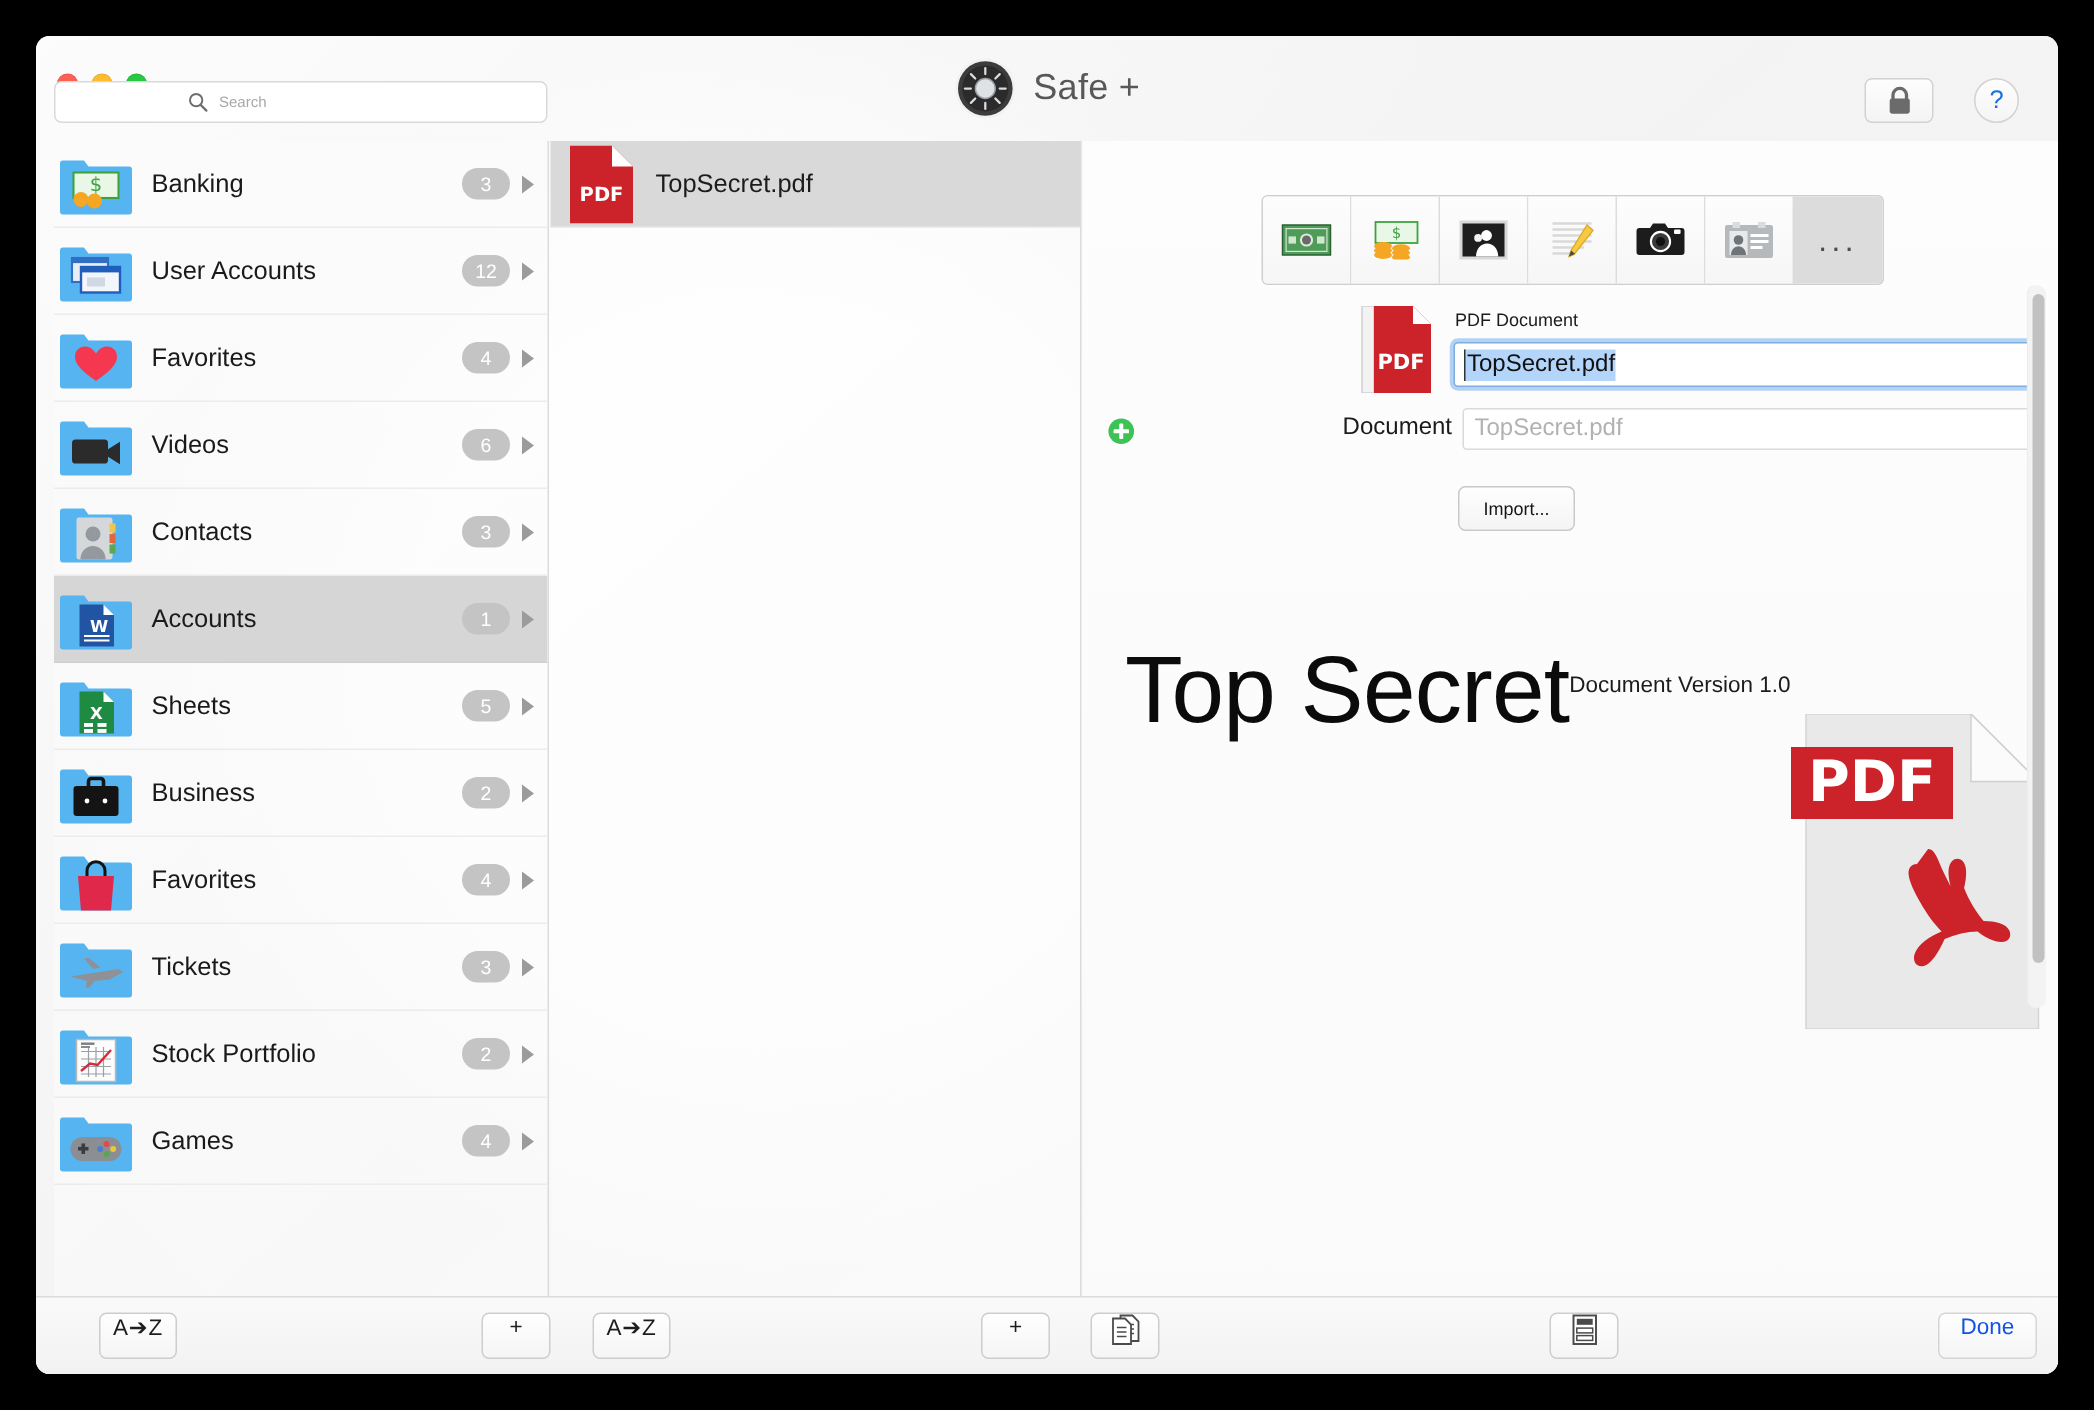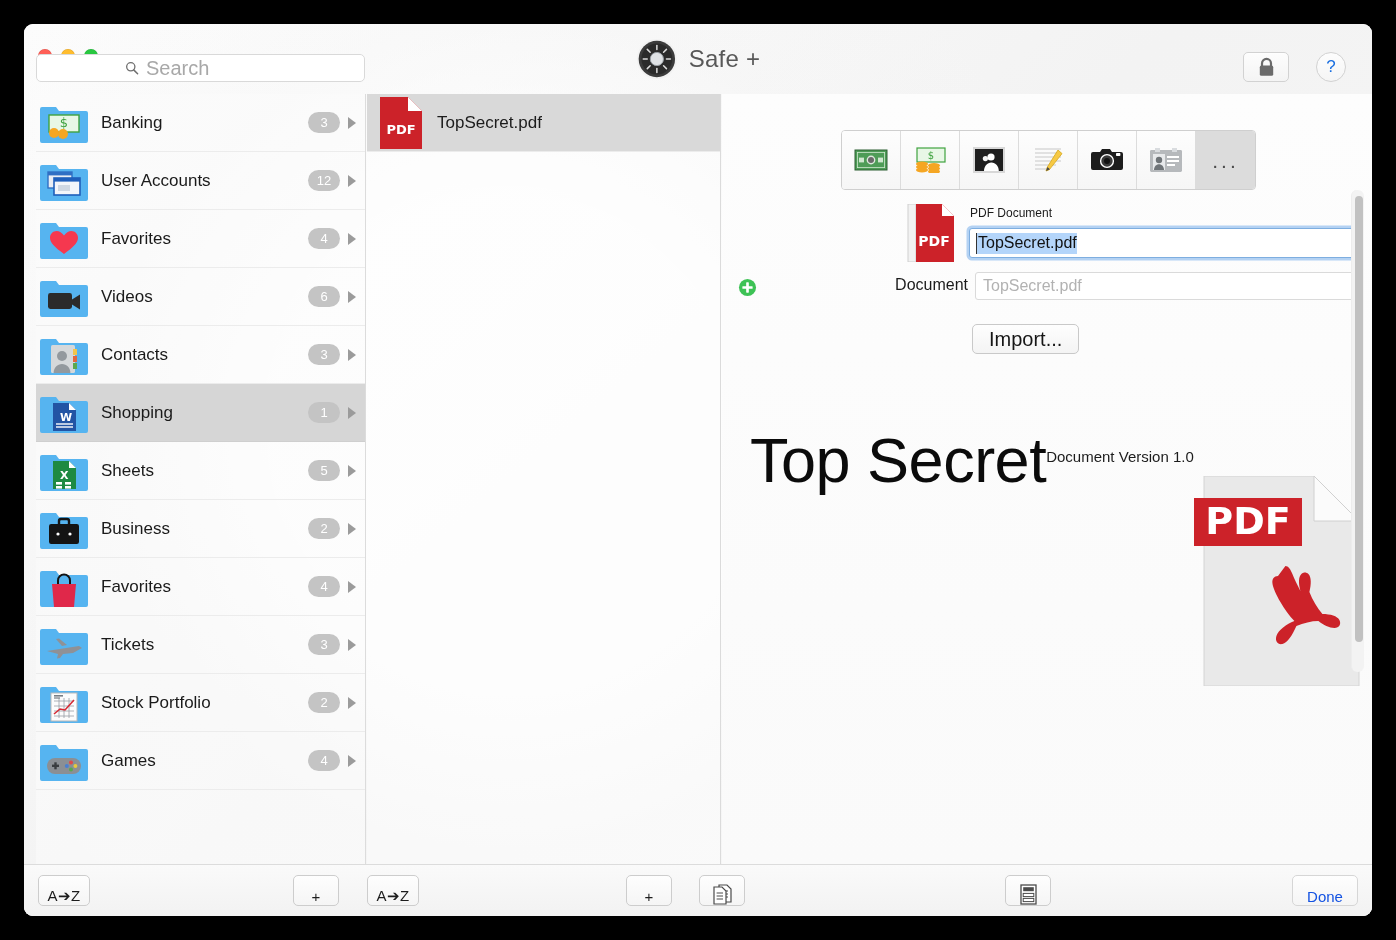--- a/index.html
+++ b/index.html
@@ -50,21 +50,21 @@
     background: #fff;
     border: 1px solid #d9d9d9;
     border-radius: 5px;
     display: flex; align-items: center; justify-content: center;
     gap: 7px;
   }
   #searchbox .mag { width: 14px; height: 14px; }
   #search-input {
     border: 0; outline: 0; background: transparent;
     font-family: "Liberation Sans", sans-serif;
-    font-size: 20px; color: #000000; width: 130px;
+    font-size: 10px; color: #000000; width: 130px;
   }
   #search-input::placeholder { color: #a8a8a8; }
 
   
   #brand {
     position: absolute; left: 50%; top: 14px;
     transform: translateX(-50%);
     display: flex; align-items: center; gap: 11px;
   }
   #brand .name {
@@ -196,21 +196,21 @@
     background: #fff; border: 1px solid #dadada; border-radius: 3px;
     display: flex; align-items: center; padding: 0 7px;
   }
   #doc-field .ph { font-size: 16px; color: #b2b2b2; }
 
   #import-btn {
     position: absolute; left: 250px; top: 120px;
     height: 30px; padding: 0 16px;
     background: linear-gradient(#fefefe,#f4f4f4);
     border: 1px solid #c9c9c9; border-radius: 5px;
-    font-size: 20px; color: #161616;
+    font-size: 12px; color: #161616;
     display: flex; align-items: center; justify-content: center;
     font-family: "Liberation Sans", sans-serif;
   }
 
   
   #preview {
     position: absolute; left: 0; top: 330px; width: 100%;
     display: flex; flex-direction: row; align-items: flex-start; margin-left: 28px;
   }
   #pv-title { font-size: 63px; color: #0b0b0b; letter-spacing: -.5px; font-weight: 400; }
@@ -233,23 +233,24 @@
   #bottombar {
     position: absolute; left: 0; bottom: 0; width: 100%; height: 52px;
     border-top: 1px solid #dcdcdc;
     background: linear-gradient(#fafafa,#f2f2f2);
   }
   .bbtn {
     position: absolute; top: 10px;
     height: 31px;
     background: linear-gradient(#fefefe,#f5f5f5);
     border: 1px solid #cdcdcd; border-radius: 5px;
-    display: flex; align-items: flex-end; justify-content: center;
+    display: flex; align-items: flex-start; justify-content: center;
     font-size: 15px; color: #1d1d1d;
     font-family: "Liberation Sans", sans-serif;
+    margin-left: 28px;
   }
   .bbtn .az { font-size: 15px; letter-spacing: .5px; }
   #b-sort1 { left: 14px;   width: 52px; }
   #b-add1  { left: 269px;  width: 46px; }
   #b-sort2 { left: 343px;  width: 52px; }
   #b-add2  { left: 602px;  width: 46px; }
   #b-dup   { left: 675px;  width: 46px; }
   #b-tpl   { left: 981px;  width: 46px; }
   #b-done  { right: 14px;  width: 66px; color: #1352e2; border-color: #d6d6d6; }
 </style>
@@ -375,21 +376,21 @@
         <svg class="folder" viewBox="0 0 48 44">
           <path d="M2 6h14l3 4h27a2 2 0 0 1 2 2v28a2 2 0 0 1-2 2H2a2 2 0 0 1-2-2V8a2 2 0 0 1 2-2z" fill="#56b4f0"></path>
           <path d="M13 12h16l7 7v21H13z" fill="#2254a4"></path>
           <path d="M29 12v7h7z" fill="#fff"></path>
           <text x="20" y="30" font-size="11" fill="#fff" font-family="DejaVu Sans" font-weight="bold">W</text>
           <g stroke="#fff" stroke-width="1.4">
               <line x1="16" y1="33" x2="33" y2="33"></line>
               <line x1="16" y1="36" x2="33" y2="36"></line>
             </g>
         </svg>
-        <span class="lbl">Shopping</span>
+        <span class="lbl">Accounts</span>
         <span class="count">1</span>
         <span class="tri"></span>
       </div>
 
       <div class="srow">
         <svg class="folder" viewBox="0 0 48 44">
           <path d="M2 6h14l3 4h27a2 2 0 0 1 2 2v28a2 2 0 0 1-2 2H2a2 2 0 0 1-2-2V8a2 2 0 0 1 2-2z" fill="#56b4f0"></path>
           <path d="M13 12h16l7 7v21H13z" fill="#1e8a42"></path>
           <path d="M29 12v7h7z" fill="#fff"></path>
           <text x="20" y="30" font-size="11" fill="#fff" font-family="DejaVu Sans" font-weight="bold">X</text>

